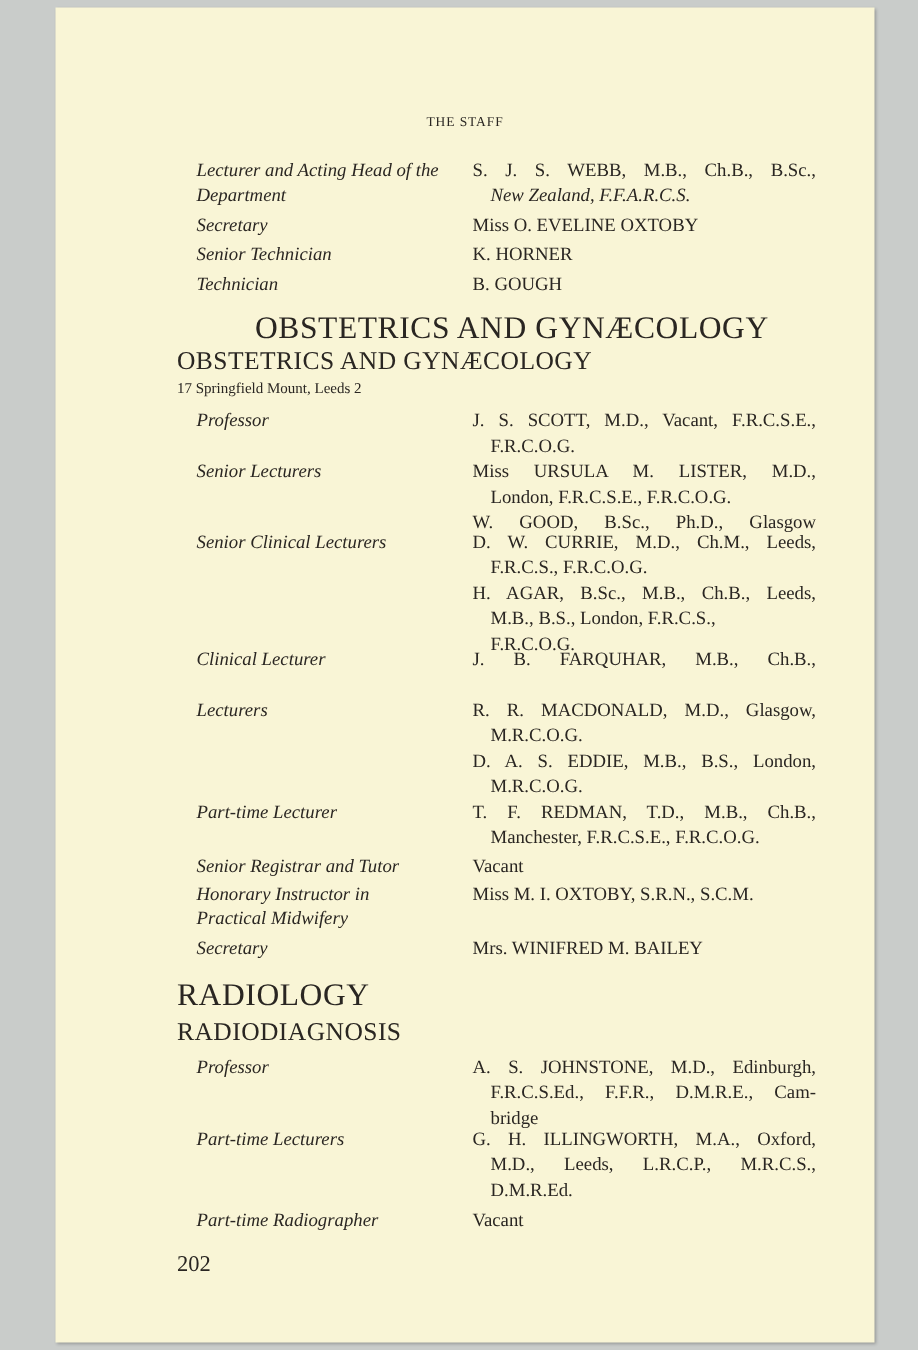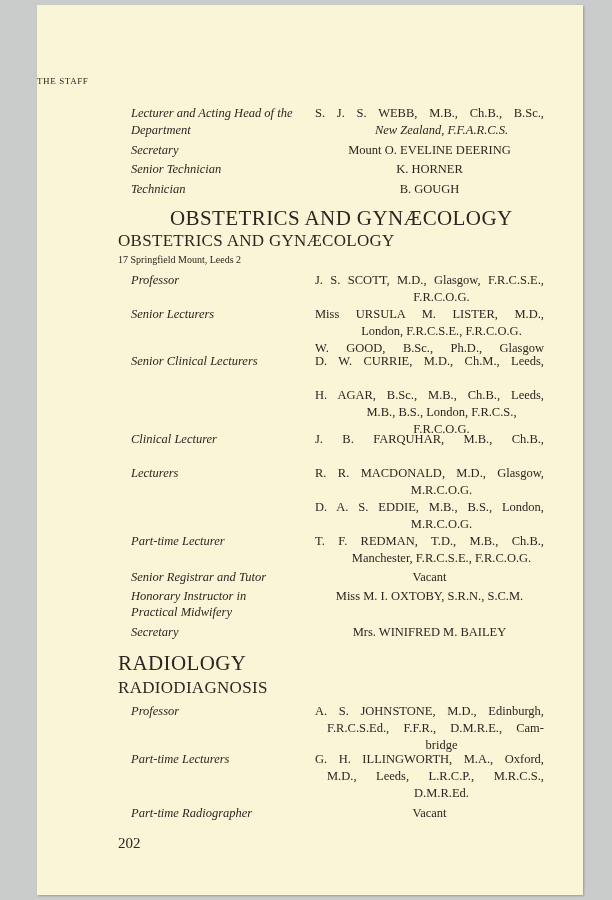--- a/index.html
+++ b/index.html
@@ -1,64 +1,65 @@
 <!DOCTYPE html>
 <html><head>
 <meta charset="utf-8">
 <style>
   html, body { margin:0; padding:0; }
   body { width:612px; height:900px; background:#c9ccca; position:relative; overflow:hidden;
          font-family:"Liberation Serif","DejaVu Serif",serif; color:#2a2622; }
   .page { position:absolute; left:37px; top:5px; width:546px; height:890px;
           background:#f9f5d6; box-shadow:1px 1px 2px rgba(0,0,0,0.25); }
   .abs { position:absolute; white-space:nowrap; }
-  .running-head { left:0; width:546px; top:71px; font-size:9px; letter-spacing:0.6px; }
+  .running-head { left:0; width:546px; top:71px; text-align:center; font-size:9px; letter-spacing:0.6px; }
   .role { font-style:italic; font-size:12.5px; left:94px; }
-  .name { font-size:12.5px; left:278px; width:229px;text-align:center; }
+  .name { font-size:12.5px; left:278px; width:229px; }
   .name.j { text-align:justify; text-align-last:justify; }
   .cont { left:290px; }
   .h1 { font-size:21px; letter-spacing:0.4px; }
   .h2 { font-size:17px; letter-spacing:0.3px; }
   .addr { font-size:10px; }
   .folio { font-size:15px; }
   i { font-style:italic; }
 </style>
 </head>
 <body>
 
 <div class="page">
   <div class="abs running-head">THE STAFF</div>
 
   <div class="abs role" style="top:101px">Lecturer and Acting Head of the</div>
   <div class="abs role" style="top:118px">Department</div>
   <div class="abs name j" style="top:101px">S. J. S. WEBB, M.B., Ch.B., B.Sc.,</div>
   <div class="abs name cont" style="top:118px"><i>New Zealand, F.F.A.R.C.S.</i></div>
 
   <div class="abs role" style="top:138px">Secretary</div>
-  <div class="abs name" style="top:138px">Mount O. EVELINE DEERING</div>
+  <div class="abs name" style="top:138px">Miss O. EVELINE OXTOBY</div>
   <div class="abs role" style="top:157px">Senior Technician</div>
   <div class="abs name" style="top:157px">K. HORNER</div>
   <div class="abs role" style="top:177px">Technician</div>
   <div class="abs name" style="top:177px">B. GOUGH</div>
 
   <div class="abs h1" style="left:133px; top:201px">OBSTETRICS AND GYNÆCOLOGY</div>
   <div class="abs h2" style="left:81px; top:226px">OBSTETRICS AND GYNÆCOLOGY</div>
   <div class="abs addr" style="left:81px; top:249px">17 Springfield Mount, Leeds 2</div>
 
   <div class="abs role" style="top:268px">Professor</div>
-  <div class="abs name j" style="top:268px">J. S. SCOTT, M.D., Glasgow, F.R.C.S.E.,</div>
+  <div class="abs name j" style="top:268px">J. S. SCOTT, M.D., Vacant, F.R.C.S.E.,</div>
   <div class="abs name cont" style="top:285px">F.R.C.O.G.</div>
 
   <div class="abs role" style="top:302px">Senior Lecturers</div>
   <div class="abs name j" style="top:302px">Miss URSULA M. LISTER, M.D.,</div>
   <div class="abs name cont" style="top:319px">London, F.R.C.S.E., F.R.C.O.G.</div>
   <div class="abs name j" style="top:336px">W. GOOD, B.Sc., Ph.D., Glasgow</div>
 
   <div class="abs role" style="top:349px">Senior Clinical Lecturers</div>
   <div class="abs name j" style="top:349px">D. W. CURRIE, M.D., Ch.M., Leeds,</div>
+  <div class="abs name cont" style="top:366px">F.R.C.S., F.R.C.O.G.</div>
   <div class="abs name j" style="top:383px">H. AGAR, B.Sc., M.B., Ch.B., Leeds,</div>
   <div class="abs name cont" style="top:400px">M.B., B.S., London, F.R.C.S.,</div>
   <div class="abs name cont" style="top:417px">F.R.C.O.G.</div>
 
   <div class="abs role" style="top:427px">Clinical Lecturer</div>
   <div class="abs name j" style="top:427px">J. B. FARQUHAR, M.B., Ch.B.,</div>
 
   <div class="abs role" style="top:461px">Lecturers</div>
   <div class="abs name j" style="top:461px">R. R. MACDONALD, M.D., Glasgow,</div>
   <div class="abs name cont" style="top:478px">M.R.C.O.G.</div>

